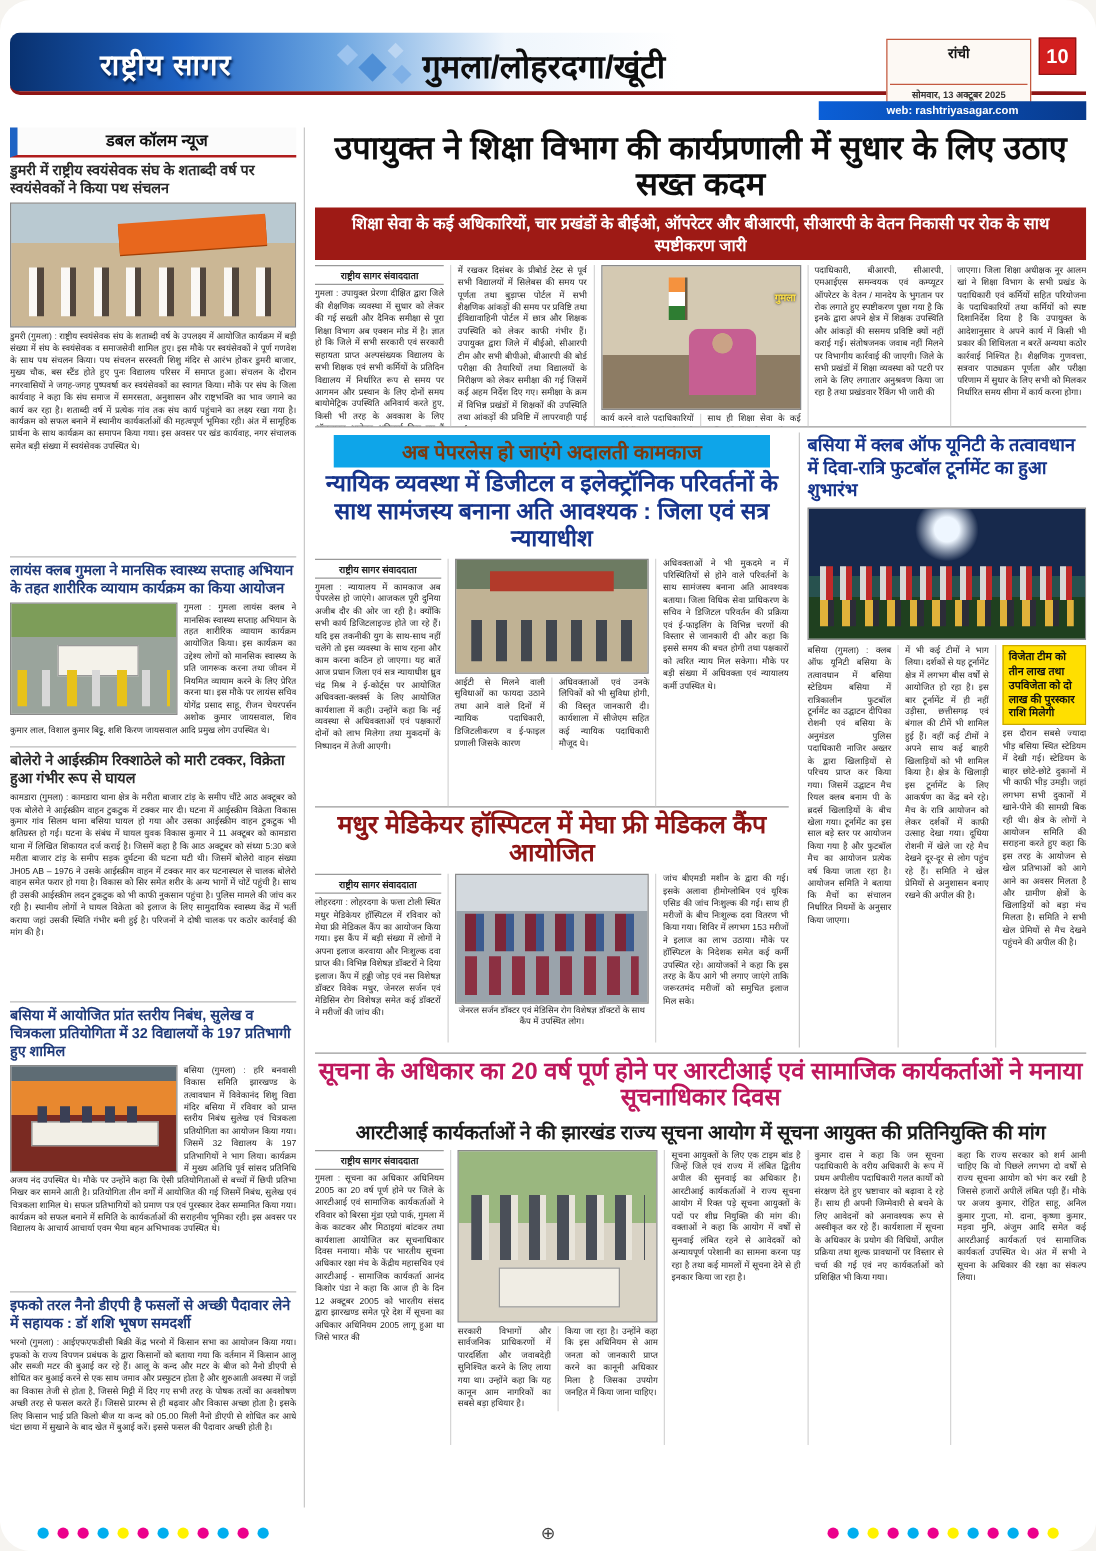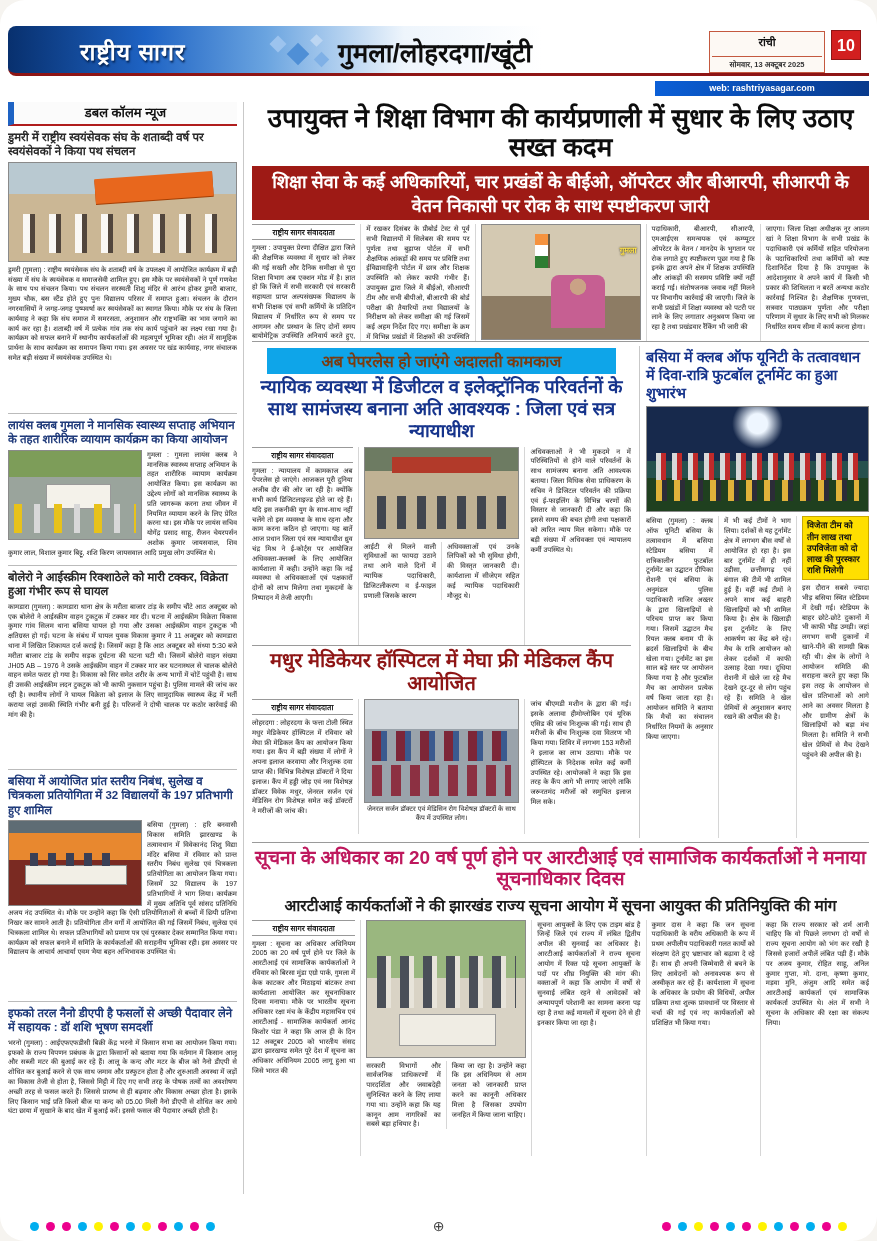--- a/index.html
+++ b/index.html
@@ -18,21 +18,21 @@
   .deco i { position:absolute; display:block; transform:rotate(45deg); }
   .deco .d1{ left:2px; top:4px; width:12px; height:12px; background:#9cc3ee;}
   .deco .d2{ left:20px; top:12px; width:16px; height:16px; background:#4f8fd6;}
   .deco .d3{ left:42px; top:2px; width:9px; height:9px; background:#bcd6f2;}
   .deco .d4{ left:46px; top:20px; width:11px; height:11px; background:#7fb0e6;}
   .edition { position:absolute; left:330px; right:190px; top:8px; 
              font-size:26px; font-weight:bold; color:#0d0d0d; }
   .hright { position:absolute; right:44px; top:5px; width:116px; border:1px solid #c4593f;
             background:#fdf9f4; text-align:center; padding:2px 2px 3px 2px; }
   .hcity { font-size:11px; font-weight:bold; color:#111; }
-  .hdate { font-size:7.5px; font-weight:bold; color:#333; border-top:1px solid #c4593f; margin-top:7px; padding-top:2px;}
+  .hdate { font-size:7.5px; font-weight:bold; color:#333; border-top:1px solid #c4593f; margin-top:18px; padding-top:2px;}
   .pgbox { position:absolute; right:8px; top:4px; width:30px; height:30px; background:#d21f1f; color:#fff;
            font-size:16px; font-weight:bold; text-align:center; line-height:30px; border:1px solid #8e1515;}
   .webstrip { position:absolute; right:0; top:55px; width:214px; height:15px; color:#fff;
               background:linear-gradient(90deg,#0b5fd7,#083a8c); font-size:9px; font-weight:bold;
               text-align:center; line-height:15px; }
 
   
   .content { display:grid; grid-template-columns:236px 1fr; column-gap:8px; margin-top:4px; }
   .leftcol { border-right:1px solid #c9c9c9; padding-right:6px; }
 
@@ -83,21 +83,21 @@
   .ph-rti { background:linear-gradient(#9ab77f 0 42%,#d9d3c5 42% 100%); }
   .ph-rti::before { content:""; position:absolute; left:20%; bottom:8%; width:60%; height:22%; background:#f0ede4; border:1px solid #999;}
   .ph-rti::after { content:""; position:absolute; left:6%; top:26%; width:88%; height:38%;
       background:repeating-linear-gradient(90deg, #4a4f58 0 9px, #e8e4da 9px 14px, rgba(0,0,0,0) 14px 23px); }
   .pho-label { position:absolute; right:3px; top:19px; color:#ffe24a; font-size:8px; font-weight:bold; text-shadow:0 0 2px #000; }
 
   
   .story { overflow:hidden; }
   .rule-b { border-bottom:1px solid #9a9a9a; }
   .lead-hl { font-size:26px; font-weight:bold; text-align:center; color:#0d0d0d; line-height:1.1; padding:2px 0 4px 0;}
-  .redbar { background:#9e1a15; color:#fff; font-size:18px; font-weight:bold; text-align:center;
+  .redbar { background:#9e1a15; color:#fff; font-size:13px; font-weight:bold; text-align:center;
             padding:3px 20px; margin:1px 0 4px 0; }
   .ncols { display:flex; gap:5px; }
   .ncol { flex:1 1 0; }
   .ncol + .ncol, .midcell { border-left:1px solid #d6d6d6; padding-left:5px; }
   .mid { flex:1.55 1 0; }
   .byline { font-size:7.6px; font-weight:bold; text-align:center; border-top:1px solid #999; border-bottom:1px solid #999;
             padding:2px 0; margin-bottom:3px; color:#222; }
   .minirow { display:flex; gap:5px; margin-top:3px; }
   .minirow .btxt { flex:1 1 0; }
   .minirow .btxt + .btxt { border-left:1px solid #d6d6d6; padding-left:5px; }
@@ -142,21 +142,21 @@
       <div class="pgbox">10</div>
     </div>
     <div class="webstrip">web: rashtriyasagar.com</div>
   </div>
 
   <div class="content">
 
     <div class="leftcol">
       <div class="lc-label">डबल कॉलम न्यूज</div>
 
-      <div class="lart" style="height:288px">
+      <div class="lart" style="height:320px">
         <div class="lhl ink">डुमरी में राष्ट्रीय स्वयंसेवक संघ के शताब्दी वर्ष पर स्वयंसेवकों ने किया पथ संचलन</div>
         <div class="photo ph-full ph-rss"></div>
         <div class="btxt">डुमरी (गुमला) : राष्ट्रीय स्वयंसेवक संघ के शताब्दी वर्ष के उपलक्ष्य में आयोजित कार्यक्रम में बड़ी संख्या में संघ के स्वयंसेवक व समाजसेवी शामिल हुए। इस मौके पर स्वयंसेवकों ने पूर्ण गणवेश के साथ पथ संचलन किया। पथ संचलन सरस्वती शिशु मंदिर से आरंभ होकर डुमरी बाजार, मुख्य चौक, बस स्टैंड होते हुए पुनः विद्यालय परिसर में समाप्त हुआ। संचलन के दौरान नगरवासियों ने जगह-जगह पुष्पवर्षा कर स्वयंसेवकों का स्वागत किया। मौके पर संघ के जिला कार्यवाह ने कहा कि संघ समाज में समरसता, अनुशासन और राष्ट्रभक्ति का भाव जगाने का कार्य कर रहा है। शताब्दी वर्ष में प्रत्येक गांव तक संघ कार्य पहुंचाने का लक्ष्य रखा गया है। कार्यक्रम को सफल बनाने में स्थानीय कार्यकर्ताओं की महत्वपूर्ण भूमिका रही। अंत में सामूहिक प्रार्थना के साथ कार्यक्रम का समापन किया गया। इस अवसर पर खंड कार्यवाह, नगर संचालक समेत बड़ी संख्या में स्वयंसेवक उपस्थित थे।</div>
       </div>
 
       <div class="lart" style="height:152px">
         <div class="lhl navy">लायंस क्लब गुमला ने मानसिक स्वास्थ्य सप्ताह अभियान के तहत शारीरिक व्यायाम कार्यक्रम का किया आयोजन</div>
         <div class="photo ph-float ph-lions"></div>
         <div class="btxt">गुमला : गुमला लायंस क्लब ने मानसिक स्वास्थ्य सप्ताह अभियान के तहत शारीरिक व्यायाम कार्यक्रम आयोजित किया। इस कार्यक्रम का उद्देश्य लोगों को मानसिक स्वास्थ्य के प्रति जागरूक करना तथा जीवन में नियमित व्यायाम करने के लिए प्रेरित करना था। इस मौके पर लायंस सचिव योगेंद्र प्रसाद साहू, रीजन चेयरपर्सन अशोक कुमार जायसवाल, शिव कुमार लाल, विशाल कुमार बिट्टू, शशि किरण जायसवाल आदि प्रमुख लोग उपस्थित थे।</div>
       </div>

